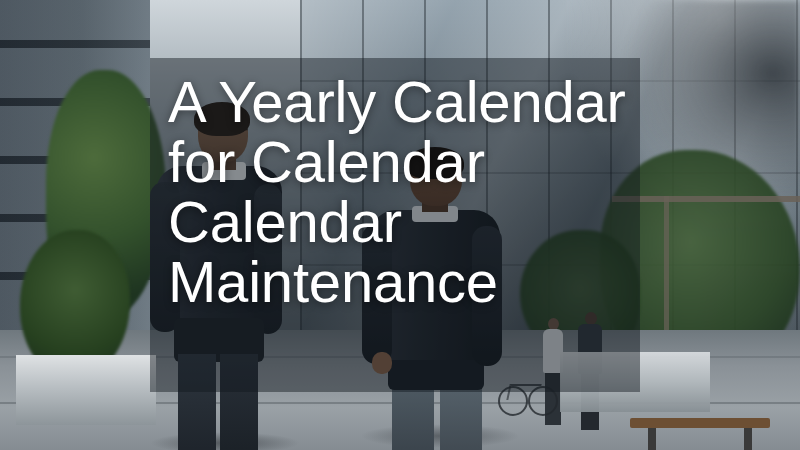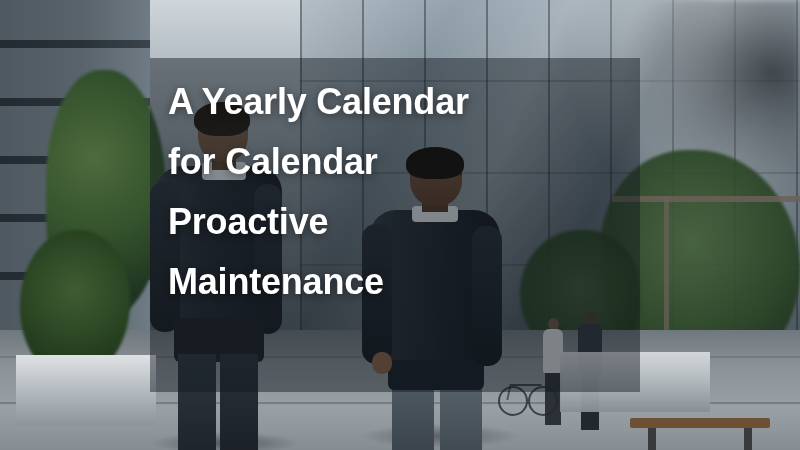--- a/index.html
+++ b/index.html
@@ -284,23 +284,23 @@
   
   #title-scrim {
     left: 150px; top: 58px; width: 490px; height: 334px;
     background: rgba(18,24,30,0.46);
   }
 
   
   #headline {
     left: 168px; top: 72px; width: 470px;
     color: #ffffff;
-    font-size: 36px;
+    font-size: 58px;
     line-height: 60px;
-    font-weight: bold;
+    font-weight: normal;
     letter-spacing: -0.2px;
     text-shadow: 0 2px 8px rgba(0,0,0,0.45);
   }
   #headline .line { display: block; white-space: nowrap; }
 </style>
 </head>
 <body>
 
 <div id="stage">
 
@@ -378,17 +378,17 @@
     <span class="neck"></span>
     <span class="head"></span>
     <span class="hair"></span>
   </div>
 
   <div class="layer" id="title-scrim"></div>
 
   <div class="layer" id="headline">
     <span class="line">A Yearly Calendar</span>
     <span class="line">for Calendar</span>
-    <span class="line">Proactive</span>
+    <span class="line">Calendar</span>
     <span class="line">Maintenance</span>
   </div>
 
 </div>
 
 </body></html>

